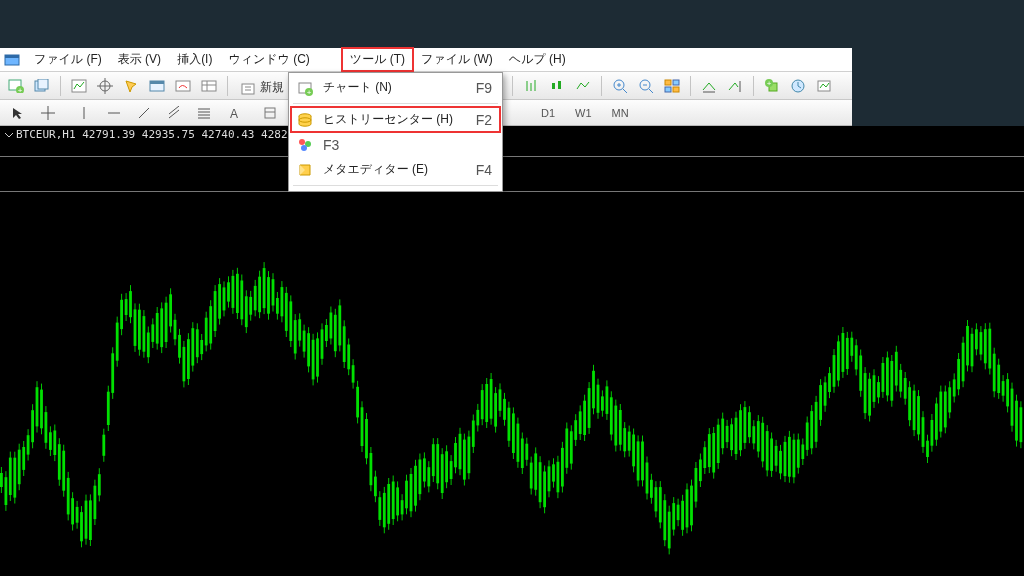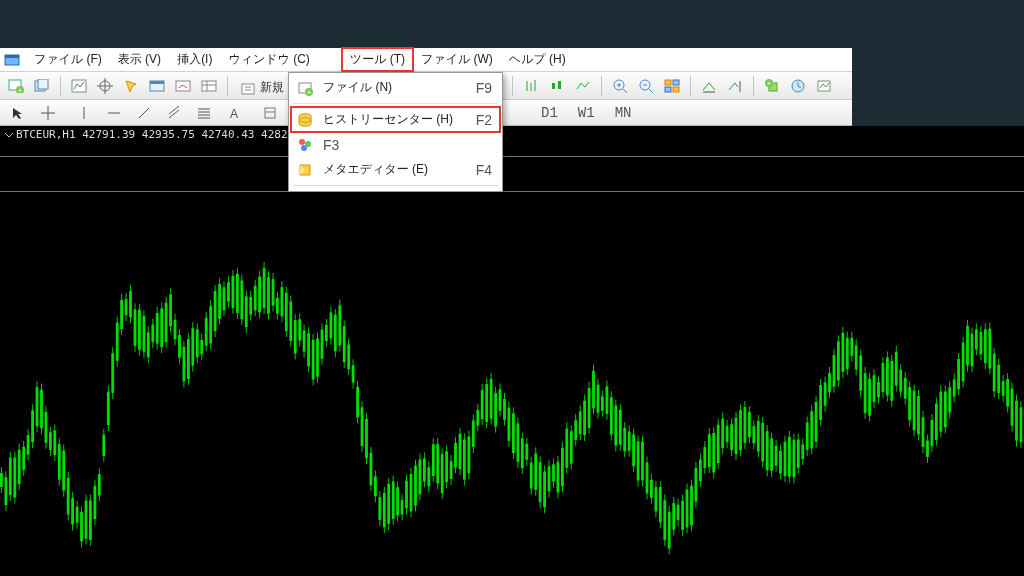--- a/index.html
+++ b/index.html
@@ -63,21 +63,21 @@
     border:1px solid transparent;border-radius:2px;color:#333;
   }
   .toolbar2{
     display:flex;align-items:center;height:26px;
     background:linear-gradient(#fdfdfd,#e8e8e8);
     border-bottom:1px solid #b8b8b8;
     padding:0 6px;gap:6px;
   }
   .tf-btn{
     height:20px;padding:0 6px;display:flex;align-items:center;
-    color:#555;font-size:14px;border:1px solid transparent;font-family:Liberation Mono, monospace;
+    color:#555;font-size:11px;border:1px solid transparent;
   }
   .chart-area{
     position:absolute;
     top:126px; 
     left:0;
     width:1024px;
     height:450px;
     background:#000;
   }
   .chart-label{
@@ -821,21 +821,21 @@
 
 <div class="dropdown">
   <div class="dd-item">
     <span class="mi-icon">
         <svg width="16" height="16">
           <rect x="2" y="3" width="12" height="10" fill="#fff" stroke="#888"></rect>
           <circle cx="12" cy="12" r="4" fill="#7c5"></circle>
           <text x="12" y="15" font-size="8" text-anchor="middle" fill="#fff">+</text>
         </svg>
       </span>
-    <span class="mi-label">ファイル (N)</span>
+    <span class="mi-label">チャート (N)</span>
     <span class="mi-shortcut">F9</span>
   </div>
   <div class="dd-sep"></div>
   <div class="dd-item highlight">
     <span class="mi-icon">
         <svg width="16" height="16">
           <ellipse cx="8" cy="4" rx="6" ry="2.2" fill="#ffd24d" stroke="#c90"></ellipse>
           <path d="M2 4 V12 A6 2.2 0 0 0 14 12 V4" fill="#ffd24d" stroke="#c90"></path>
           <ellipse cx="8" cy="8" rx="6" ry="2.2" fill="none" stroke="#c90"></ellipse>
         </svg>

